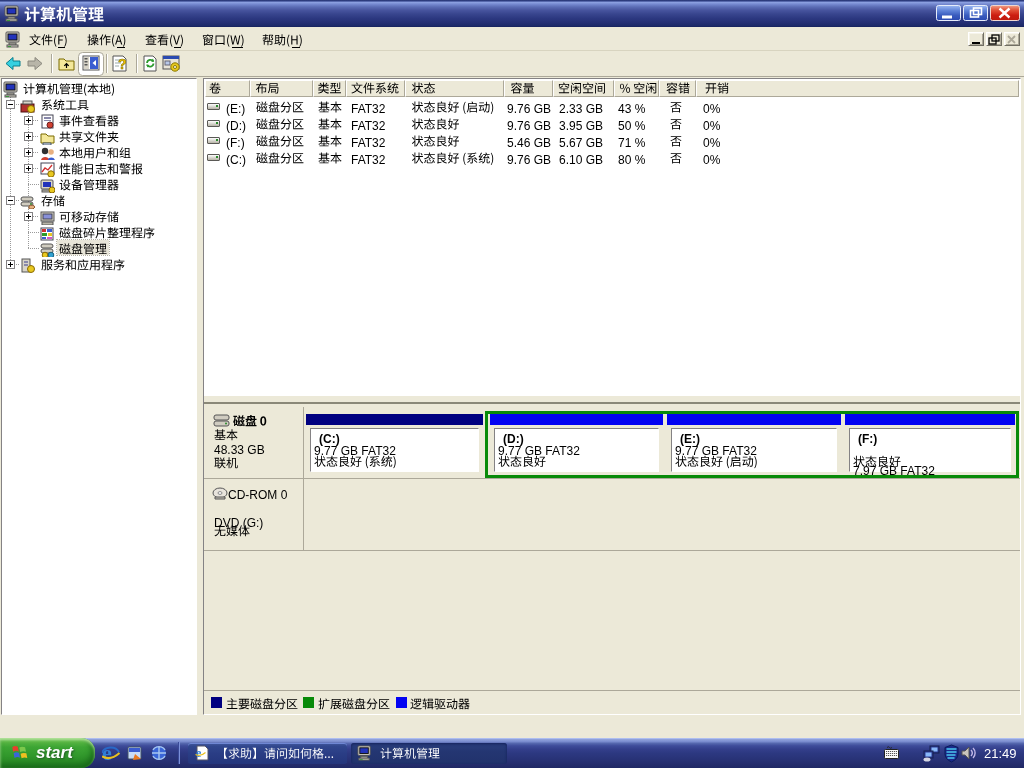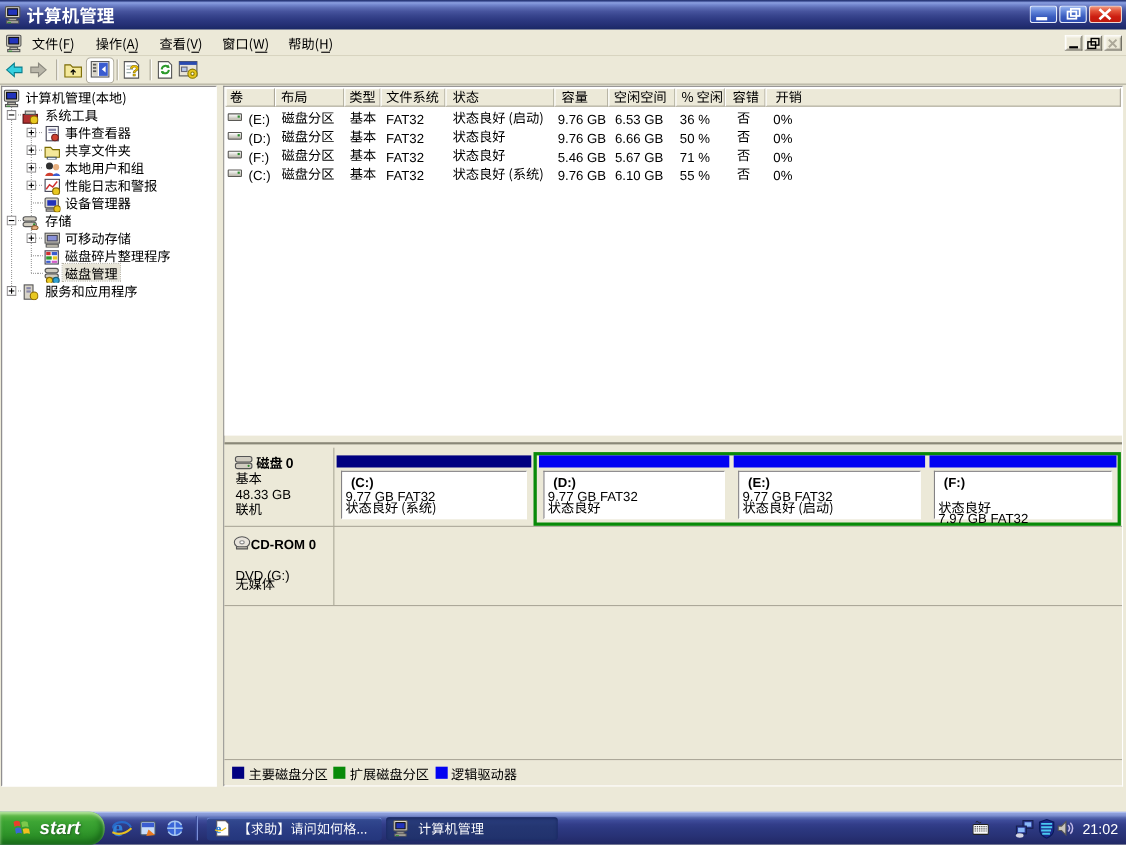--- a/index.html
+++ b/index.html
@@ -270,65 +270,65 @@
     <rect x="4" y="3" width="4" height="2" fill="#88a"></rect>
     <rect x="4" y="6" width="4" height="2" fill="#88a"></rect>
     <circle cx="11" cy="11" r="3.5" fill="#e8c820" stroke="#8a6a00"></circle>
   </svg>
 <div class="vicon" style="left:207px;top:103px">
     <i></i>
   </div>
 <div class="txt" style="left:226px;top:102px">(E:)</div>
 <div class="txt" style="left:351px;top:102px">FAT32</div>
 <div class="txt" style="left:507px;top:102px">9.76 GB</div>
-<div class="txt" style="left:559px;top:102px">6.53 GB</div>
-<div class="txt" style="left:618px;top:102px">36 %</div>
+<div class="txt" style="left:559px;top:102px">2.33 GB</div>
+<div class="txt" style="left:618px;top:102px">43 %</div>
 <div class="txt" style="left:703px;top:102px">0%</div>
 <div class="vicon" style="left:207px;top:120px">
     <i></i>
   </div>
 <div class="txt" style="left:226px;top:119px">(D:)</div>
 <div class="txt" style="left:351px;top:119px">FAT32</div>
 <div class="txt" style="left:507px;top:119px">9.76 GB</div>
-<div class="txt" style="left:559px;top:119px">6.66 GB</div>
+<div class="txt" style="left:559px;top:119px">3.95 GB</div>
 <div class="txt" style="left:618px;top:119px">50 %</div>
 <div class="txt" style="left:703px;top:119px">0%</div>
 <div class="vicon" style="left:207px;top:137px">
     <i></i>
   </div>
 <div class="txt" style="left:226px;top:136px">(F:)</div>
 <div class="txt" style="left:351px;top:136px">FAT32</div>
 <div class="txt" style="left:507px;top:136px">5.46 GB</div>
 <div class="txt" style="left:559px;top:136px">5.67 GB</div>
 <div class="txt" style="left:618px;top:136px">71 %</div>
 <div class="txt" style="left:703px;top:136px">0%</div>
 <div class="vicon" style="left:207px;top:154px">
     <i></i>
   </div>
 <div class="txt" style="left:226px;top:153px">(C:)</div>
 <div class="txt" style="left:351px;top:153px">FAT32</div>
 <div class="txt" style="left:507px;top:153px">9.76 GB</div>
 <div class="txt" style="left:559px;top:153px">6.10 GB</div>
-<div class="txt" style="left:618px;top:153px">55 %</div>
+<div class="txt" style="left:618px;top:153px">80 %</div>
 <div class="txt" style="left:703px;top:153px">0%</div>
 <div class="abs" style="left:303px;top:407px;width:1px;height:143px;background:#aca899"></div>
 <div class="abs" style="left:204px;top:478px;width:816px;height:1px;background:#aca899"></div>
 <div class="abs" style="left:204px;top:550px;width:816px;height:1px;background:#aca899"></div>
 <svg class="abs" style="left:213px;top:414px" width="18" height="14" viewBox="0 0 18 14">
 <rect x="1" y="1" width="15" height="5" rx="2" fill="#d0ccc0" stroke="#555"></rect>
 <rect x="1" y="7" width="15" height="5" rx="2" fill="#d0ccc0" stroke="#555"></rect>
 <circle cx="13" cy="9.5" r="1" fill="#2c8a2c"></circle>
   </svg>
 <div class="txt" style="left:214px;top:443px">48.33 GB</div>
 <svg class="abs" style="left:212px;top:487px" width="16" height="13" viewBox="0 0 16 13">
 <ellipse cx="8" cy="6" rx="7" ry="5" fill="#e8e4dc" stroke="#555"></ellipse>
 <ellipse cx="8" cy="6" rx="2" ry="1.4" fill="#fff" stroke="#888"></ellipse>
 <path d="M3 10 h10 v2 H3 Z" fill="#c8c4b8" stroke="#555"></path>
   </svg>
-<div class="txt" style="left:228px;top:488px;font-weight:bold">CD-ROM 0</div>
+<div class="txt" style="left:228px;top:488px;font-weight:normal">CD-ROM 0</div>
 <div class="txt" style="left:214px;top:516px">DVD (G:)</div>
 <div class="dbar abs" style="left:306px;top:414px;width:177px;background:#000080"></div>
 <div class="dbody abs" style="left:310px;top:428px;width:169px;height:44px"></div>
 <div class="txt" style="left:319px;top:432px;font-weight:bold">(C:)</div>
 <div class="txt" style="left:314px;top:444px">9.77 GB FAT32</div>
 <div class="abs" style="left:485px;top:411px;width:534px;height:67px;border:3px solid #088a08"></div>
 <div class="dbar abs" style="left:490px;top:414px;width:173px;background:#0202f2"></div>
 <div class="dbody abs" style="left:494px;top:428px;width:165px;height:44px"></div>
 <div class="txt" style="left:503px;top:432px;font-weight:bold">(D:)</div>
 <div class="txt" style="left:498px;top:444px">9.77 GB FAT32</div>
@@ -393,21 +393,21 @@
 <ellipse cx="5" cy="15.5" rx="3.5" ry="2" fill="#e8e8f0" opacity=".9"></ellipse>
 </svg>
 <svg class="abs" style="left:943px;top:744px" width="17" height="19" viewBox="0 0 17 19">
 <path d="M8.5 1 L15 3.5 V10 q0 5 -6.5 8 Q2 15 2 10 V3.5 Z" fill="#1a2a8a" stroke="#0a1a5a"></path>
 <path d="M3.5 5 h10 M3.5 8 h10 M3.5 11 h9 M4.5 14 h7" stroke="#4ac8f0" stroke-width="1.7"></path>
 </svg>
 <svg class="abs" style="left:961px;top:745px" width="16" height="16" viewBox="0 0 16 16">
 <path d="M1 6 h3 l4 -4 v12 l-4 -4 H1 Z" fill="#c8c4bc" stroke="#555"></path>
 <path d="M10 5 a4.5 4.5 0 0 1 0 6 M12 3 a7 7 0 0 1 0 10" stroke="#c0b8e8" stroke-width="1.4" fill="none"></path>
 </svg>
-<div id="clock">21:02</div>
+<div id="clock">21:49</div>
 <svg id="cjk" width="1024" height="768" style="position:absolute;left:0;top:0;z-index:50;pointer-events:none">
     <defs>
       <path id="p_title" d="M115 762 192 840Q220 818 252 792Q285 765 314 739Q343 713 361 691L280 604Q263 626 235 654Q208 682 176 710Q144 739 115 762ZM188 -85 161 32 188 71 408 226Q412 209 419 188Q425 167 433 147Q440 128 446 115Q370 60 323 25Q276 -10 249 -31Q222 -51 209 -64Q196 -76 188 -85ZM38 541H261V422H38ZM367 534H967V409H367ZM607 845H736V-90H607ZM188 -85Q184 -69 173 -48Q163 -27 151 -6Q139 14 129 27Q147 38 165 63Q184 87 184 120V541H306V30Q306 30 294 23Q282 15 265 2Q248 -11 230 -26Q212 -41 200 -56Q188 -72 188 -85Z M1048 169H1954V73H1048ZM1285 442V405H1731V442ZM1285 337V300H1731V337ZM1285 544V509H1731V544ZM1164 616H1857V229H1164ZM1618 248H1743V-88H1618ZM1170 784H1486V690H1170ZM1568 784H1951V690H1568ZM1175 858 1286 827Q1256 760 1209 697Q1163 634 1117 592Q1107 602 1089 614Q1071 627 1053 639Q1034 650 1020 658Q1067 694 1109 748Q1150 801 1175 858ZM1582 858 1696 830Q1670 764 1628 704Q1586 644 1543 604Q1531 613 1512 624Q1492 635 1473 645Q1453 655 1438 661Q1484 696 1523 749Q1561 802 1582 858ZM1211 711 1309 744Q1328 721 1347 692Q1366 662 1374 640L1270 603Q1263 625 1245 656Q1228 686 1211 711ZM1651 712 1747 752Q1770 729 1796 699Q1822 669 1836 646L1734 601Q1723 624 1698 656Q1674 687 1651 712ZM1287 249H1408V152Q1408 117 1396 83Q1384 48 1354 17Q1325 -14 1272 -41Q1219 -69 1136 -90Q1125 -71 1103 -45Q1081 -18 1061 -2Q1134 12 1178 31Q1223 49 1246 70Q1270 92 1278 113Q1287 135 1287 155Z M2559 792H2777V679H2559ZM2488 792H2604V468Q2604 404 2598 330Q2592 256 2574 181Q2557 105 2524 36Q2490 -33 2436 -88Q2426 -77 2410 -62Q2393 -46 2375 -32Q2356 -18 2343 -11Q2393 38 2422 98Q2451 157 2465 222Q2479 286 2483 349Q2488 412 2488 468ZM2729 792H2848V82Q2848 62 2849 51Q2850 40 2851 37Q2856 31 2862 31Q2866 31 2871 31Q2875 31 2879 31Q2888 31 2892 37Q2894 41 2896 49Q2898 57 2899 73Q2900 90 2901 124Q2902 158 2902 203Q2919 189 2943 176Q2967 163 2988 155Q2988 129 2986 98Q2984 67 2982 42Q2980 16 2977 1Q2968 -43 2944 -61Q2932 -70 2915 -74Q2899 -79 2882 -79Q2869 -79 2854 -79Q2838 -79 2826 -79Q2808 -79 2789 -73Q2769 -66 2756 -52Q2747 -42 2741 -28Q2734 -15 2732 10Q2729 36 2729 78ZM2045 643H2438V530H2045ZM2193 850H2308V-89H2193ZM2187 566 2258 541Q2246 480 2227 416Q2209 351 2185 289Q2162 228 2135 174Q2108 121 2077 83Q2069 108 2052 140Q2035 173 2020 195Q2047 228 2073 272Q2098 316 2120 365Q2142 415 2159 466Q2176 518 2187 566ZM2300 478Q2311 468 2332 444Q2354 419 2378 390Q2402 361 2422 337Q2442 312 2450 302L2382 205Q2371 227 2353 257Q2336 287 2316 318Q2296 349 2277 377Q2258 405 2245 424Z M3288 25H3775V-64H3288ZM3074 571H3932V395H3810V481H3189V395H3074ZM3283 439H3807V215H3283V300H3690V353H3283ZM3289 169H3860V-90H3741V81H3289ZM3194 439H3316V-91H3194ZM3421 627 3528 648Q3543 626 3557 598Q3571 570 3577 549L3464 525Q3459 545 3447 574Q3435 602 3421 627ZM3182 778H3495V696H3182ZM3597 778H3952V696H3597ZM3161 857 3278 835Q3253 763 3214 694Q3175 625 3132 579Q3121 587 3102 597Q3083 607 3063 617Q3043 627 3028 633Q3071 673 3106 734Q3140 795 3161 857ZM3591 857 3706 836Q3688 774 3657 715Q3625 656 3589 615Q3578 624 3560 633Q3542 643 3523 653Q3504 662 3490 668Q3524 703 3550 753Q3577 804 3591 857ZM3241 711 3336 744Q3358 716 3380 682Q3403 649 3413 624L3311 587Q3302 612 3282 647Q3262 682 3241 711ZM3672 712 3765 751Q3791 723 3818 689Q3845 654 3858 629L3759 584Q3749 610 3723 646Q3697 682 3672 712Z M4514 527V442H4816V527ZM4514 706V622H4816V706ZM4405 807H4931V340H4405ZM4399 254H4941V146H4399ZM4329 51H4975V-58H4329ZM4036 792H4368V681H4036ZM4045 504H4351V394H4045ZM4024 124Q4068 136 4122 151Q4177 167 4238 187Q4299 206 4358 225L4379 111Q4295 83 4209 54Q4123 25 4051 2ZM4146 748H4261V134L4146 115ZM4617 764H4718V388H4729V0H4606V388H4617Z"></path>
       <path id="p_m_file" d="M725 630 802 607Q739 426 640 294Q541 162 403 72Q265 -19 83 -78Q79 -69 71 -55Q63 -42 53 -29Q44 -15 36 -7Q215 45 348 128Q482 212 575 335Q668 459 725 630ZM270 626Q327 471 424 345Q521 219 657 129Q793 40 967 -4Q959 -12 949 -24Q939 -37 930 -50Q922 -62 915 -73Q736 -24 599 71Q462 165 363 300Q265 435 201 603ZM50 664H954V590H50ZM423 823 501 847Q524 811 547 768Q569 724 580 693L497 666Q488 697 467 742Q446 786 423 823Z M1604 828H1679V-80H1604ZM1432 790 1504 775Q1490 706 1471 638Q1451 571 1427 513Q1402 455 1373 409Q1366 415 1354 422Q1343 429 1330 436Q1318 443 1309 447Q1338 488 1362 544Q1385 599 1403 662Q1421 725 1432 790ZM1441 635H1909V562H1423ZM1317 341H1953V267H1317ZM1268 836 1339 815Q1307 730 1266 648Q1224 565 1176 493Q1127 420 1075 363Q1071 372 1064 386Q1056 400 1047 414Q1039 429 1032 437Q1079 486 1123 550Q1166 614 1204 688Q1241 761 1268 836ZM1167 579 1238 650 1239 649V-78H1167Z M2239 -196Q2170 -84 2131 40Q2092 163 2092 311Q2092 458 2131 582Q2170 706 2239 818L2295 792Q2231 685 2199 562Q2168 438 2168 311Q2168 183 2199 60Q2231 -64 2295 -171Z M2439 0V733H2861V655H2531V407H2811V329H2531V0Z M2989 -196 2932 -171Q2997 -64 3029 60Q3061 183 3061 311Q3061 438 3029 562Q2997 685 2932 792L2989 818Q3059 706 3098 582Q3136 458 3136 311Q3136 163 3098 40Q3059 -84 2989 -196Z"></path>
       <path id="p_m_act" d="M37 308Q90 325 165 352Q240 378 317 407L329 340Q258 313 187 286Q115 258 56 236ZM46 638H323V568H46ZM159 840H230V8Q230 -20 223 -36Q216 -52 200 -61Q183 -69 158 -72Q132 -74 94 -74Q92 -61 86 -41Q80 -21 72 -7Q98 -8 118 -8Q138 -7 145 -7Q159 -7 159 8ZM527 742V637H757V742ZM461 799H827V580H461ZM420 480V366H552V480ZM361 535H613V310H361ZM730 480V366H866V480ZM670 535H929V310H670ZM342 234H951V171H342ZM606 310H677V-81H606ZM589 207 648 184Q614 132 561 85Q509 38 448 1Q386 -35 324 -58Q316 -44 302 -27Q288 -9 277 1Q337 19 397 51Q457 83 507 123Q557 163 589 207ZM699 199Q728 160 771 123Q815 86 866 56Q917 26 967 9Q959 2 950 -8Q941 -18 932 -29Q924 -40 918 -49Q868 -27 816 9Q765 44 720 88Q676 132 645 178Z M1487 673H1962V601H1452ZM1612 456H1939V387H1612ZM1612 235H1952V164H1612ZM1575 649H1651V-79H1575ZM1526 828 1598 809Q1570 730 1533 653Q1495 577 1452 510Q1409 443 1363 391Q1357 397 1347 407Q1336 417 1325 427Q1313 437 1305 442Q1350 489 1391 551Q1432 613 1467 684Q1501 755 1526 828ZM1285 836 1357 814Q1325 730 1281 646Q1237 563 1186 490Q1135 418 1080 361Q1076 370 1068 385Q1060 399 1052 414Q1043 429 1036 437Q1086 486 1132 550Q1178 614 1217 687Q1257 761 1285 836ZM1179 579 1253 654 1254 652V-78H1179Z M2239 -196Q2170 -84 2131 40Q2092 163 2092 311Q2092 458 2131 582Q2170 706 2239 818L2295 792Q2231 685 2199 562Q2168 438 2168 311Q2168 183 2199 60Q2231 -64 2295 -171Z M2342 0 2590 733H2693L2942 0H2844L2716 410Q2696 473 2678 533Q2660 594 2642 658H2638Q2621 594 2603 533Q2584 473 2565 410L2435 0ZM2471 224V297H2809V224Z M3045 -196 2988 -171Q3053 -64 3085 60Q3117 183 3117 311Q3117 438 3085 562Q3053 685 2988 792L3045 818Q3115 706 3154 582Q3192 458 3192 311Q3192 163 3154 40Q3115 -84 3045 -196Z"></path>
       <path id="p_m_view" d="M295 218V134H700V218ZM295 352V270H700V352ZM221 406H778V80H221ZM57 713H944V647H57ZM460 840H534V437H460ZM417 693 479 668Q446 620 401 575Q356 529 303 490Q251 450 196 418Q140 386 85 364Q80 374 71 385Q62 395 53 406Q44 417 36 424Q89 443 144 471Q199 500 250 536Q301 571 344 611Q387 651 417 693ZM576 693Q606 652 650 613Q693 574 745 540Q797 506 853 478Q909 451 964 434Q956 427 946 416Q937 405 928 394Q920 382 914 372Q858 393 802 424Q746 455 693 494Q640 532 595 577Q549 621 515 668ZM74 20H930V-48H74Z M1260 395H1843V-82H1768V335H1332V-82H1260ZM1059 527H1941V465H1059ZM1132 662H1883V602H1132ZM1308 267H1799V214H1308ZM1308 144H1799V92H1308ZM1301 18H1799V-42H1301ZM1826 832 1874 778Q1804 764 1715 754Q1626 744 1527 738Q1428 732 1327 728Q1226 725 1133 725Q1132 737 1128 754Q1123 771 1118 783Q1209 784 1308 787Q1408 790 1504 796Q1600 802 1683 811Q1766 820 1826 832ZM1416 764 1494 747Q1460 627 1406 513Q1353 400 1273 305Q1193 210 1081 143Q1076 151 1067 163Q1059 174 1050 184Q1041 194 1033 202Q1140 263 1215 352Q1291 441 1340 547Q1389 653 1416 764Z M2239 -196Q2170 -84 2131 40Q2092 163 2092 311Q2092 458 2131 582Q2170 706 2239 818L2295 792Q2231 685 2199 562Q2168 438 2168 311Q2168 183 2199 60Q2231 -64 2295 -171Z M2573 0 2339 733H2436L2555 336Q2574 272 2590 215Q2605 159 2626 94H2630Q2651 159 2666 215Q2682 272 2701 336L2819 733H2913L2680 0Z M3012 -196 2955 -171Q3020 -64 3052 60Q3084 183 3084 311Q3084 438 3052 562Q3020 685 2955 792L3012 818Q3082 706 3121 582Q3159 458 3159 311Q3159 163 3121 40Q3082 -84 3012 -196Z"></path>
       <path id="p_m_win" d="M164 471H847V-76H769V414H239V-82H164ZM432 573 511 557Q488 523 462 490Q436 458 413 435L352 451Q373 477 396 512Q418 546 432 573ZM193 17H814V-40H193ZM643 335H654L665 337L705 318Q672 239 610 183Q549 127 471 90Q394 54 310 33Q305 44 296 58Q286 72 277 82Q354 97 427 129Q500 161 557 210Q614 259 643 324ZM395 395 454 386Q432 339 399 293Q367 247 319 208Q311 217 298 228Q285 238 274 244Q318 277 348 318Q379 358 395 395ZM403 335H659V286H362ZM365 219 402 257Q456 236 515 208Q574 180 627 151Q680 121 714 94L675 51Q642 77 590 108Q538 138 479 168Q420 197 365 219ZM77 755H922V601H844V695H152V597H77ZM371 673 426 637Q385 603 334 572Q284 541 231 516Q178 492 125 476L86 534Q134 548 185 568Q235 589 284 615Q332 642 371 673ZM576 631 622 674Q672 654 729 626Q785 598 837 570Q889 542 923 518L874 469Q842 492 792 522Q741 552 684 580Q628 609 576 631ZM426 826 504 845Q520 818 537 784Q554 751 562 727L480 705Q473 729 457 764Q442 799 426 826Z M1127 735H1877V-51H1796V660H1205V-55H1127ZM1162 107H1851V30H1162Z M2239 -196Q2170 -84 2131 40Q2092 163 2092 311Q2092 458 2131 582Q2170 706 2239 818L2295 792Q2231 685 2199 562Q2168 438 2168 311Q2168 183 2199 60Q2231 -64 2295 -171Z M2519 0 2364 733H2459L2536 334Q2547 275 2558 216Q2569 156 2580 96H2584Q2597 156 2610 216Q2623 275 2636 334L2737 733H2822L2924 334Q2937 275 2950 216Q2963 156 2977 96H2982Q2992 156 3002 216Q3012 275 3022 334L3101 733H3189L3038 0H2926L2815 442Q2805 486 2797 526Q2788 567 2779 609H2775Q2767 567 2757 526Q2747 486 2738 442L2629 0Z M3315 -196 3258 -171Q3323 -64 3355 60Q3387 183 3387 311Q3387 438 3355 562Q3323 685 3258 792L3315 818Q3385 706 3424 582Q3462 458 3462 311Q3462 163 3424 40Q3385 -84 3315 -196Z"></path>
       <path id="p_m_help" d="M66 761H534V700H66ZM50 490H540V429H50ZM87 627H513V568H87ZM584 798H873V733H656V303H584ZM858 798H873L886 801L938 770Q910 731 878 688Q845 645 814 607Q878 567 903 531Q929 495 929 461Q930 428 917 407Q904 385 880 371Q868 365 851 361Q835 357 820 355Q795 353 764 352Q733 352 704 355Q703 369 696 387Q689 405 680 418Q712 415 739 414Q767 414 788 415Q799 416 810 418Q821 420 829 423Q855 434 855 466Q855 493 828 526Q801 559 734 596Q757 628 780 662Q803 695 824 727Q844 760 858 784ZM274 840H350V544Q350 513 339 475Q328 437 303 397Q278 357 234 320Q190 284 122 257Q113 269 97 285Q82 301 69 311Q131 332 171 361Q210 391 233 424Q255 457 264 488Q274 520 274 544ZM458 341H536V-78H458ZM150 262H821V194H226V-26H150ZM789 262H866V56Q866 29 857 12Q848 -4 824 -13Q800 -21 759 -22Q718 -24 655 -24Q652 -9 645 9Q637 27 629 41Q661 41 690 40Q718 40 739 40Q760 40 768 40Q781 41 785 45Q789 48 789 58Z M1466 613H1890V542H1466ZM1857 613H1929Q1929 613 1929 606Q1929 598 1929 590Q1929 581 1929 576Q1925 417 1921 308Q1917 198 1911 129Q1906 59 1897 21Q1888 -17 1876 -33Q1862 -53 1845 -61Q1828 -69 1804 -72Q1781 -74 1743 -74Q1706 -73 1666 -71Q1665 -55 1659 -34Q1653 -14 1643 1Q1686 -2 1722 -3Q1758 -4 1773 -4Q1786 -4 1795 -1Q1804 2 1811 11Q1821 23 1828 59Q1835 95 1840 163Q1846 230 1850 337Q1854 444 1857 597ZM1633 840H1706Q1706 725 1703 614Q1700 504 1687 402Q1674 300 1644 210Q1615 121 1562 47Q1509 -27 1426 -82Q1417 -68 1401 -52Q1385 -36 1371 -26Q1451 24 1501 92Q1551 161 1578 245Q1606 330 1617 426Q1628 522 1631 626Q1633 731 1633 840ZM1106 791H1433V140H1362V723H1174V77H1106ZM1034 95Q1090 106 1164 121Q1238 136 1321 154Q1405 172 1488 190L1494 122Q1415 104 1335 85Q1255 66 1182 49Q1108 32 1048 18ZM1142 576H1395V509H1142ZM1142 362H1395V295H1142Z M2239 -196Q2170 -84 2131 40Q2092 163 2092 311Q2092 458 2131 582Q2170 706 2239 818L2295 792Q2231 685 2199 562Q2168 438 2168 311Q2168 183 2199 60Q2231 -64 2295 -171Z M2439 0V733H2531V426H2873V733H2966V0H2873V346H2531V0Z M3165 -196 3108 -171Q3173 -64 3205 60Q3237 183 3237 311Q3237 438 3205 562Q3173 685 3108 792L3165 818Q3235 706 3274 582Q3312 458 3312 311Q3312 163 3274 40Q3235 -84 3165 -196Z"></path>
       <path id="p_t0" d="M137 775 186 823Q214 801 245 774Q275 747 303 720Q330 694 346 673L295 617Q279 639 253 666Q226 694 196 723Q166 752 137 775ZM196 -61 181 13 203 45 404 182Q406 172 411 160Q415 147 420 135Q425 123 429 116Q357 66 314 34Q271 3 248 -15Q224 -33 213 -43Q202 -53 196 -61ZM46 526H251V452H46ZM372 508H959V431H372ZM626 837H705V-80H626ZM196 -61Q192 -51 185 -38Q178 -24 170 -12Q163 1 155 8Q170 18 187 39Q205 61 205 93V526H281V25Q281 25 272 19Q263 13 251 3Q238 -6 226 -18Q213 -30 204 -40Q196 -51 196 -61Z M1056 152H1948V90H1056ZM1252 457V398H1764V457ZM1252 350V290H1764V350ZM1252 562V505H1764V562ZM1177 613H1842V239H1177ZM1642 252H1719V-78H1642ZM1164 766H1487V704H1164ZM1549 766H1940V704H1549ZM1183 845 1253 826Q1225 761 1182 699Q1140 638 1096 596Q1090 602 1078 610Q1067 618 1055 626Q1044 633 1035 638Q1080 677 1120 731Q1159 786 1183 845ZM1576 845 1648 828Q1624 763 1584 706Q1545 649 1502 610Q1495 616 1482 623Q1470 630 1458 637Q1445 643 1436 647Q1481 683 1518 736Q1555 788 1576 845ZM1228 717 1291 738Q1309 715 1327 685Q1345 656 1353 634L1288 610Q1280 631 1263 662Q1246 692 1228 717ZM1648 720 1709 746Q1733 723 1758 693Q1784 662 1796 638L1733 609Q1722 632 1697 664Q1673 695 1648 720ZM1311 253H1387V172Q1387 140 1378 106Q1368 72 1340 39Q1312 5 1259 -25Q1206 -56 1119 -81Q1111 -69 1098 -52Q1084 -35 1072 -25Q1153 -5 1201 20Q1248 44 1272 71Q1296 98 1304 125Q1311 151 1311 174Z M2542 783H2792V712H2542ZM2498 783H2571V462Q2571 400 2565 328Q2559 257 2542 184Q2526 111 2493 44Q2460 -24 2406 -80Q2401 -73 2390 -64Q2380 -54 2369 -45Q2357 -36 2349 -32Q2399 21 2429 82Q2459 144 2474 209Q2489 275 2493 339Q2498 404 2498 462ZM2759 783H2833V62Q2833 38 2835 23Q2836 9 2840 6Q2848 0 2858 0Q2863 0 2872 0Q2880 0 2887 0Q2901 0 2907 7Q2911 12 2914 19Q2916 27 2917 45Q2919 62 2920 100Q2921 138 2921 188Q2933 177 2949 169Q2965 160 2979 156Q2979 128 2978 96Q2976 65 2975 39Q2973 13 2971 0Q2964 -41 2943 -56Q2932 -63 2919 -66Q2905 -70 2890 -70Q2879 -70 2864 -70Q2849 -70 2839 -70Q2825 -70 2809 -66Q2793 -61 2782 -51Q2773 -43 2768 -32Q2763 -21 2761 2Q2759 26 2759 68ZM2052 626H2439V554H2052ZM2218 840H2291V-79H2218ZM2215 581 2264 565Q2250 504 2229 439Q2208 374 2182 312Q2156 250 2127 197Q2098 144 2067 107Q2061 122 2049 142Q2037 161 2028 175Q2056 209 2084 255Q2113 302 2137 357Q2162 412 2182 469Q2202 526 2215 581ZM2284 471Q2295 461 2318 437Q2340 413 2366 384Q2392 355 2413 331Q2435 306 2444 296L2397 234Q2386 252 2367 280Q2347 307 2324 337Q2301 368 2280 394Q2259 420 2246 435Z M3267 12H3796V-47H3267ZM3101 559H3915V394H3839V500H3174V394H3101ZM3262 438H3792V237H3262V294H3719V380H3262ZM3266 168H3845V-79H3771V109H3266ZM3211 438H3287V-81H3211ZM3440 623 3507 637Q3522 616 3535 589Q3548 562 3553 543L3483 526Q3478 546 3465 573Q3453 600 3440 623ZM3165 759H3484V703H3165ZM3582 758H3940V702H3582ZM3167 844 3240 830Q3218 759 3183 692Q3148 626 3108 580Q3101 586 3089 592Q3077 599 3065 606Q3053 612 3043 616Q3085 658 3116 719Q3148 779 3167 844ZM3590 842 3663 829Q3646 768 3617 712Q3589 655 3554 616Q3548 621 3537 628Q3525 634 3513 641Q3501 647 3492 651Q3526 687 3551 737Q3576 788 3590 842ZM3249 717 3309 736Q3328 708 3347 673Q3367 639 3375 614L3311 592Q3303 617 3285 652Q3268 688 3249 717ZM3675 712 3734 736Q3758 708 3781 674Q3805 641 3816 616L3755 589Q3744 613 3722 648Q3699 683 3675 712Z M4476 540V411H4847V540ZM4476 728V601H4847V728ZM4407 794H4919V346H4407ZM4395 228H4933V160H4395ZM4318 22H4967V-47H4318ZM4046 773H4358V702H4046ZM4056 483H4343V413H4056ZM4035 100Q4076 112 4127 127Q4179 143 4237 162Q4294 182 4352 201L4365 128Q4284 101 4202 73Q4120 46 4054 24ZM4170 745H4242V125L4170 111ZM4629 763H4694V378H4700V-9H4623V378H4629Z M5239 -196Q5170 -84 5131 40Q5092 163 5092 311Q5092 458 5131 582Q5170 706 5239 818L5295 792Q5231 685 5199 562Q5168 438 5168 311Q5168 183 5199 60Q5231 -64 5295 -171Z M5403 629H6275V553H5403ZM5564 183H6110V107H5564ZM5798 839H5877V-80H5798ZM5725 604 5793 583Q5756 479 5700 384Q5643 288 5575 210Q5507 131 5431 79Q5425 88 5415 100Q5405 111 5395 122Q5384 132 5375 140Q5449 185 5516 258Q5583 331 5637 421Q5691 510 5725 604ZM5947 601Q5981 508 6035 420Q6090 332 6159 261Q6227 190 6303 146Q6294 139 6282 128Q6271 116 6261 104Q6251 92 6244 81Q6167 132 6098 209Q6029 287 5973 382Q5917 478 5880 581Z M6973 840H7044V143H6973ZM6659 428 7197 655 7226 591 6687 361ZM6767 747H6839V77Q6839 50 6845 36Q6851 21 6868 16Q6884 11 6918 11Q6928 11 6951 11Q6974 11 7005 11Q7035 11 7066 11Q7097 11 7122 11Q7147 11 7159 11Q7189 11 7203 22Q7218 34 7225 65Q7231 96 7235 153Q7248 143 7267 135Q7287 127 7302 125Q7297 56 7284 16Q7271 -24 7243 -41Q7214 -57 7162 -57Q7153 -57 7129 -57Q7104 -57 7071 -57Q7038 -57 7005 -57Q6972 -57 6948 -57Q6923 -57 6915 -57Q6858 -57 6826 -46Q6793 -34 6780 -5Q6767 25 6767 79ZM7184 645H7176L7193 660L7207 671L7260 651L7256 637Q7256 566 7256 504Q7255 442 7254 392Q7253 342 7251 309Q7249 275 7247 260Q7243 230 7229 214Q7215 199 7192 194Q7172 188 7146 187Q7119 186 7098 186Q7096 201 7092 220Q7087 239 7080 252Q7098 251 7119 250Q7139 250 7147 250Q7159 250 7166 255Q7174 260 7177 277Q7180 287 7181 318Q7183 348 7183 396Q7184 444 7184 507Q7184 570 7184 645ZM6380 599H6697V528H6380ZM6508 828H6579V179H6508ZM6371 154Q6411 169 6464 190Q6516 212 6575 237Q6634 261 6693 286L6710 219Q6630 182 6548 145Q6467 108 6401 79Z M7437 -196 7380 -171Q7445 -64 7477 60Q7509 183 7509 311Q7509 438 7477 562Q7445 685 7380 792L7437 818Q7507 706 7546 582Q7584 458 7584 311Q7584 163 7546 40Q7507 -84 7437 -196Z"></path>
       <path id="p_t1" d="M286 224 361 197Q331 157 293 117Q255 77 215 42Q174 7 136 -20Q129 -13 117 -4Q105 6 92 15Q80 24 70 30Q130 66 188 118Q246 170 286 224ZM636 190 695 229Q737 198 783 161Q828 124 869 88Q909 52 936 23L872 -22Q848 6 808 44Q768 81 723 120Q678 158 636 190ZM471 304H547V19Q547 -12 539 -29Q530 -46 505 -56Q480 -65 442 -67Q404 -69 349 -69Q346 -52 338 -31Q329 -9 320 6Q351 5 377 4Q404 3 424 4Q443 4 451 4Q464 5 467 8Q471 12 471 20ZM803 833 855 770Q785 753 697 739Q609 726 513 716Q416 706 317 699Q218 692 126 688Q125 702 119 721Q113 740 107 753Q198 758 295 765Q392 772 485 782Q579 792 660 805Q742 817 803 833ZM129 245Q128 253 124 265Q120 278 115 291Q111 305 106 315Q130 318 164 332Q198 346 245 369Q271 381 321 409Q371 437 435 476Q499 515 567 562Q636 609 698 660L756 612Q615 505 469 421Q324 338 182 278V275Q182 275 174 273Q166 270 155 266Q145 261 137 256Q129 250 129 245ZM129 245 127 299 178 326 818 369Q816 354 816 337Q816 319 817 308Q668 297 562 289Q455 281 382 276Q309 270 264 266Q218 261 192 258Q166 255 152 252Q138 249 129 245ZM183 454Q182 461 179 473Q175 486 171 499Q166 512 162 521Q177 523 195 534Q214 545 236 561Q248 569 271 588Q295 607 325 633Q355 659 386 690Q417 721 444 753L508 717Q443 650 372 591Q302 532 232 489V487Q232 487 225 484Q217 481 208 476Q198 471 191 465Q183 459 183 454ZM183 454 183 505 225 527 571 545Q568 531 566 513Q564 496 563 485Q444 479 373 474Q301 469 263 466Q226 463 209 460Q193 457 183 454ZM664 444 722 474Q760 440 800 400Q839 360 872 321Q906 282 926 252L866 216Q847 247 813 287Q780 327 741 369Q702 410 664 444Z M1741 553 1800 583Q1827 548 1856 507Q1884 467 1909 429Q1935 391 1949 361L1885 326Q1872 355 1848 394Q1824 434 1797 475Q1769 517 1741 553ZM1407 695H1948V627H1407ZM1698 352H1772V36Q1772 16 1776 11Q1781 6 1797 6Q1802 6 1816 6Q1830 6 1845 6Q1859 6 1865 6Q1876 6 1882 16Q1888 25 1890 55Q1893 84 1894 145Q1905 135 1924 127Q1944 118 1958 114Q1956 46 1948 8Q1939 -30 1922 -45Q1904 -60 1873 -60Q1868 -60 1855 -60Q1843 -60 1829 -60Q1814 -60 1802 -60Q1790 -60 1785 -60Q1750 -60 1732 -51Q1713 -43 1706 -22Q1698 -1 1698 36ZM1510 350H1584Q1581 266 1571 199Q1562 132 1539 80Q1516 28 1474 -10Q1432 -49 1364 -77Q1359 -67 1352 -55Q1344 -44 1335 -33Q1326 -22 1317 -16Q1378 7 1416 40Q1453 72 1473 116Q1493 160 1500 218Q1508 276 1510 350ZM1412 347 1410 404 1453 429 1856 462Q1856 448 1858 430Q1861 413 1863 401Q1749 390 1672 383Q1596 375 1548 370Q1500 364 1473 361Q1447 357 1434 354Q1421 351 1412 347ZM1595 824 1664 842Q1681 812 1698 776Q1716 739 1725 715L1650 692Q1642 718 1626 755Q1610 792 1595 824ZM1412 347Q1411 358 1406 372Q1401 386 1396 400Q1391 414 1387 421Q1401 425 1418 431Q1436 438 1450 451Q1461 461 1482 488Q1504 515 1530 549Q1555 583 1578 615Q1601 647 1614 666H1704Q1685 639 1658 602Q1632 565 1603 527Q1574 488 1547 454Q1520 420 1500 397Q1500 397 1491 394Q1482 391 1469 386Q1456 380 1443 374Q1430 368 1421 361Q1412 354 1412 347ZM1066 182Q1064 190 1060 204Q1056 217 1051 231Q1046 245 1041 255Q1058 258 1076 276Q1094 293 1118 321Q1130 334 1154 365Q1179 396 1208 439Q1238 482 1269 532Q1301 581 1326 632L1393 592Q1334 490 1263 393Q1192 297 1120 224V222Q1120 222 1112 218Q1103 214 1093 208Q1083 202 1074 195Q1066 188 1066 182ZM1066 182 1061 246 1098 273 1368 326Q1366 311 1367 291Q1368 272 1369 260Q1277 240 1220 227Q1163 214 1132 206Q1102 198 1088 192Q1074 187 1066 182ZM1060 423Q1058 431 1053 445Q1049 459 1043 475Q1038 490 1033 500Q1047 503 1061 520Q1076 536 1092 561Q1102 574 1118 602Q1135 631 1155 670Q1176 709 1197 754Q1218 799 1234 844L1310 809Q1283 747 1250 686Q1217 624 1181 568Q1145 512 1108 467V465Q1108 465 1101 460Q1093 456 1084 449Q1074 443 1067 436Q1060 429 1060 423ZM1060 423 1058 480 1095 504 1282 524Q1279 509 1278 491Q1276 472 1276 460Q1212 451 1172 446Q1132 440 1110 436Q1088 432 1077 429Q1066 426 1060 423ZM1042 53Q1083 64 1135 79Q1188 94 1247 112Q1306 129 1367 147L1379 82Q1295 55 1211 28Q1127 1 1059 -21Z M2104 727H2900V650H2104ZM2052 72H2951V-3H2052ZM2456 688H2539V41H2456Z M3605 84 3653 137Q3710 112 3766 83Q3823 55 3874 27Q3925 -1 3962 -25L3902 -81Q3867 -56 3819 -28Q3771 0 3716 29Q3661 59 3605 84ZM3052 209H3951V141H3052ZM3239 644H3760V586H3239ZM3239 501H3760V444H3239ZM3239 357H3760V300H3239ZM3328 133 3399 88Q3359 57 3308 25Q3256 -6 3201 -33Q3146 -60 3095 -81Q3086 -69 3070 -53Q3053 -36 3040 -26Q3091 -6 3146 20Q3201 47 3249 76Q3297 106 3328 133ZM3212 792H3802V177H3727V730H3284V177H3212Z"></path>

